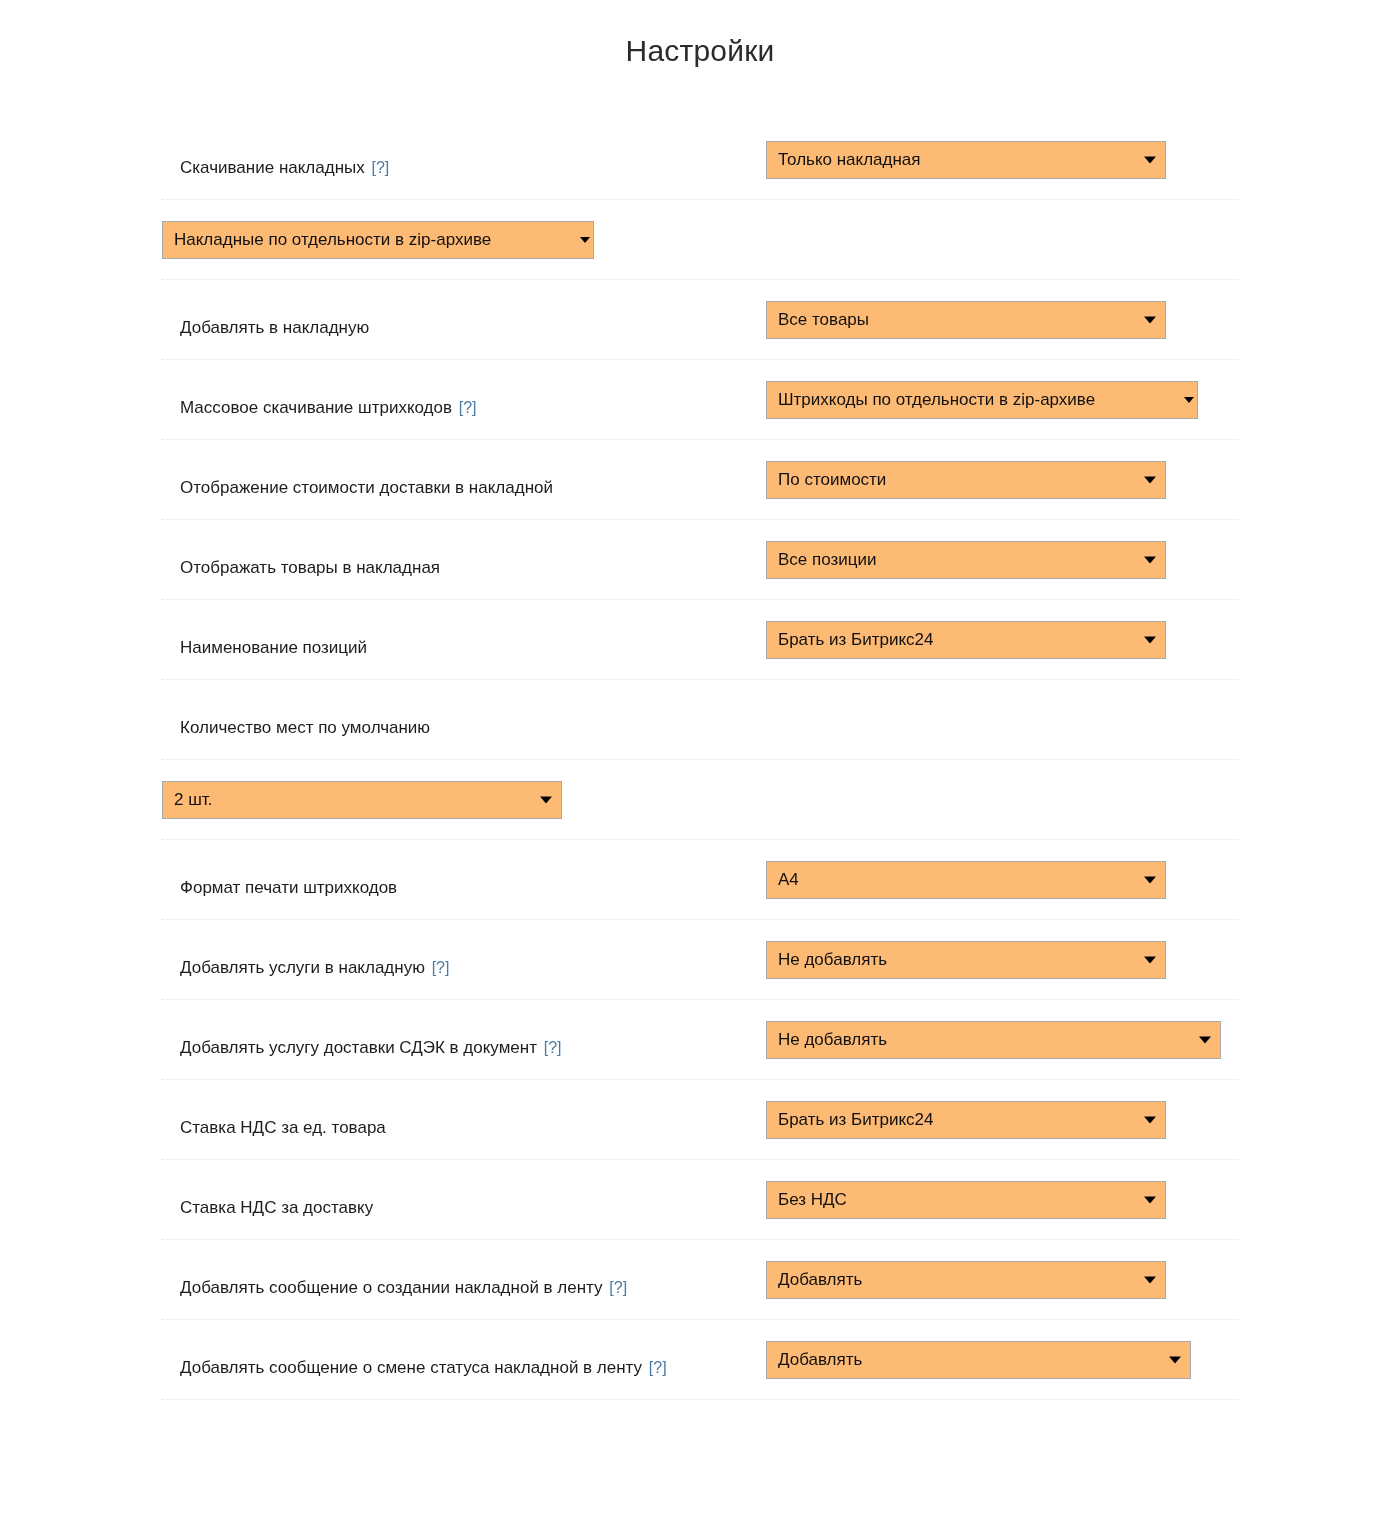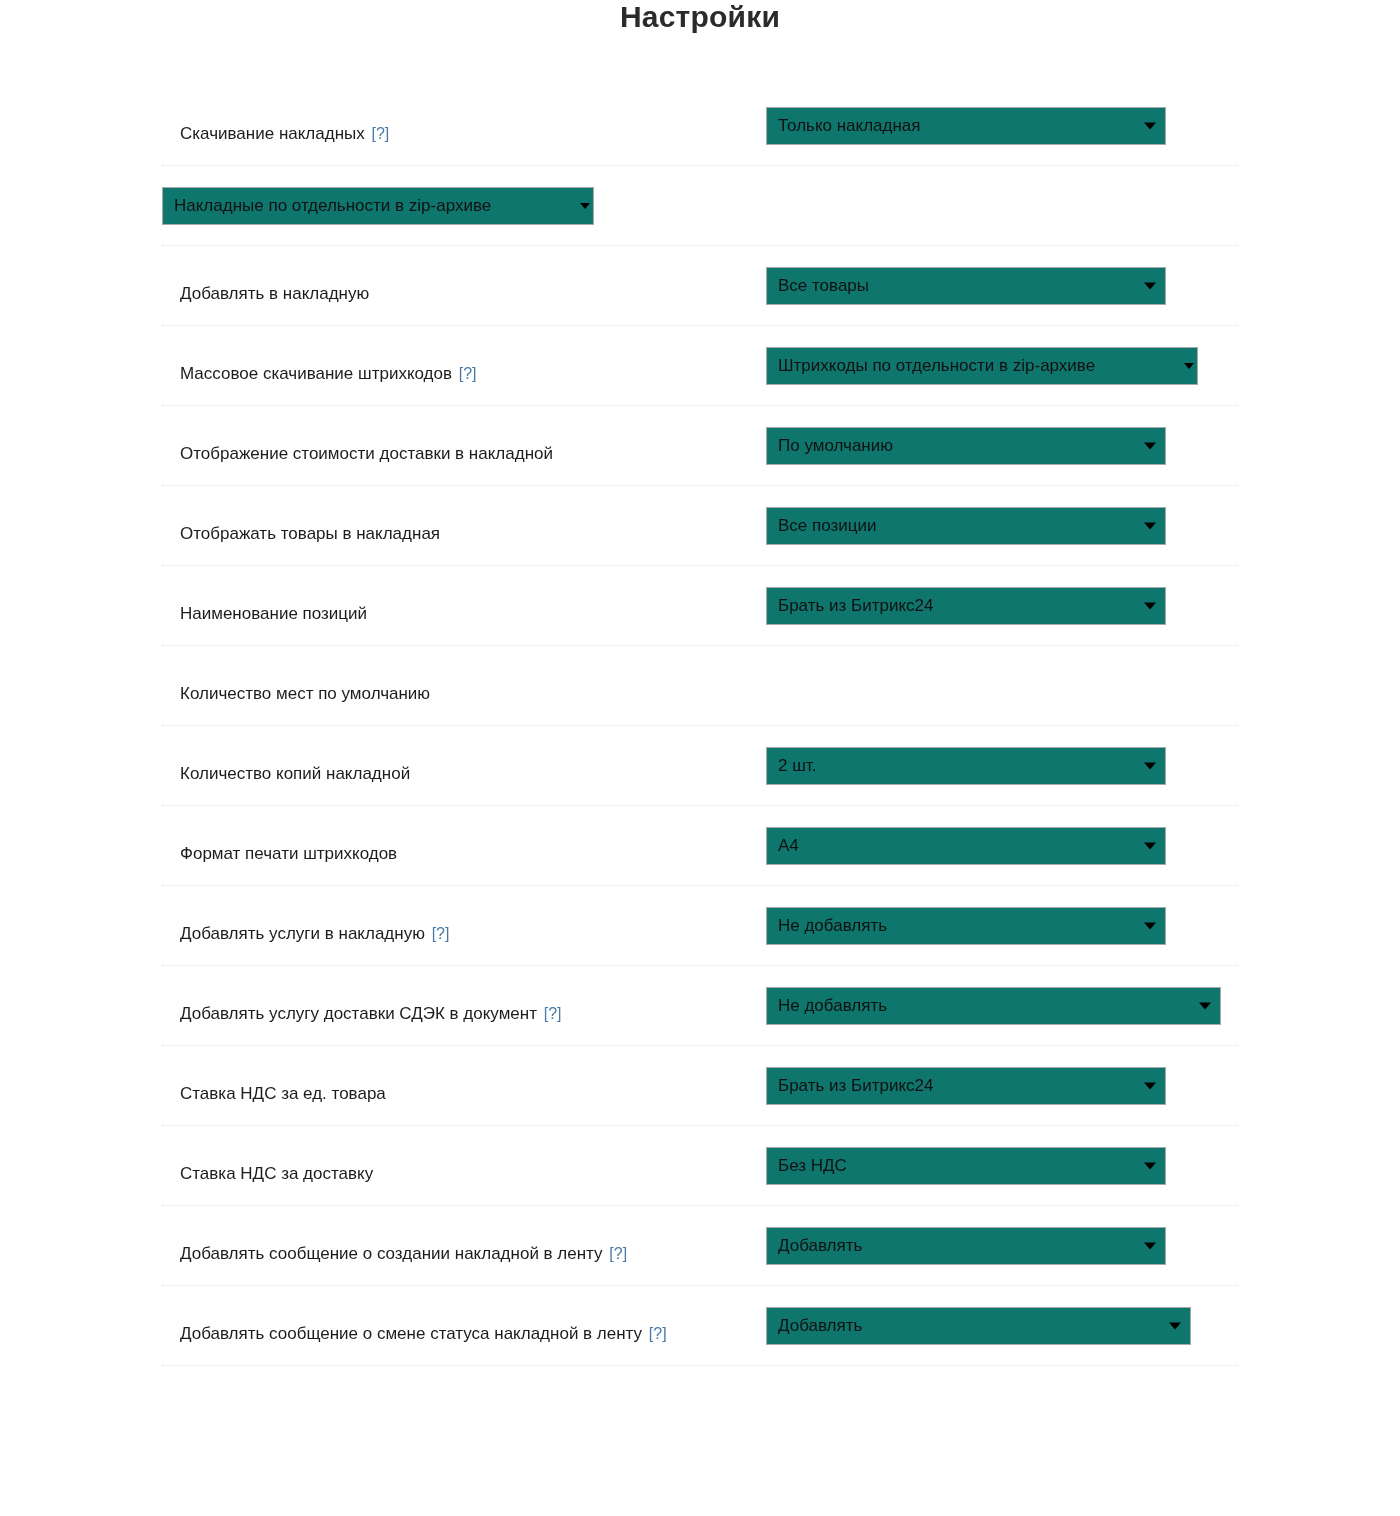--- a/index.html
+++ b/index.html
@@ -17,23 +17,24 @@
 
   .page {
     position: relative;
     width: 1400px;
     min-height: 1516px;
     box-sizing: border-box;
   }
 
   .page-title {
     margin: 0;
+    padding-top: 34px;
     text-align: center;
     font-size: 30px;
-    font-weight: 700;
+    font-weight: 400;
     color: #2b2b2b;
     letter-spacing: 0.2px;
   }
 
   .settings-form {
     margin: 0 auto;
     padding-top: 52px;
     width: 1076px;
     box-sizing: border-box;
   }
@@ -72,21 +73,21 @@
     flex: 1 1 auto;
     display: flex;
     align-items: center;
   }
 
   .select-box {
     position: relative;
     display: inline-flex;
     align-items: center;
     height: 38px;
-    background: #0f766e;
+    background: #fdba74;
     border: 1px solid #a9a9a9;
     box-sizing: border-box;
     padding: 0 26px 0 11px;
     cursor: pointer;
     user-select: none;
   }
   .select-value {
     font-size: 17px;
     line-height: 20px;
     color: #111111;
@@ -154,21 +155,21 @@
           <div class="select-box w-tight">
             <span class="select-value">Штрихкоды по отдельности в zip-архиве</span>
             <span class="select-arrow"></span>
           </div>
         </div>
       </div>
       <div class="setting-row">
         <div class="setting-label"><span>Отображение стоимости доставки в накладной</span></div>
         <div class="setting-control">
           <div class="select-box w-400">
-            <span class="select-value">По умолчанию</span>
+            <span class="select-value">По стоимости</span>
             <span class="select-arrow"></span>
           </div>
         </div>
       </div>
       <div class="setting-row">
         <div class="setting-label"><span>Отображать товары в накладная</span></div>
         <div class="setting-control">
           <div class="select-box w-400">
             <span class="select-value">Все позиции</span>
             <span class="select-arrow"></span>
@@ -181,21 +182,20 @@
           <div class="select-box w-400">
             <span class="select-value">Брать из Битрикс24</span>
             <span class="select-arrow"></span>
           </div>
         </div>
       </div>
       <div class="setting-row">
         <div class="setting-label"><span>Количество мест по умолчанию</span></div>
       </div>
       <div class="setting-row">
-        <div class="setting-label"><span>Количество копий накладной</span></div>
         <div class="setting-control">
           <div class="select-box w-400">
             <span class="select-value">2 шт.</span>
             <span class="select-arrow"></span>
           </div>
         </div>
       </div>
       <div class="setting-row">
         <div class="setting-label"><span>Формат печати штрихкодов</span></div>
         <div class="setting-control">

